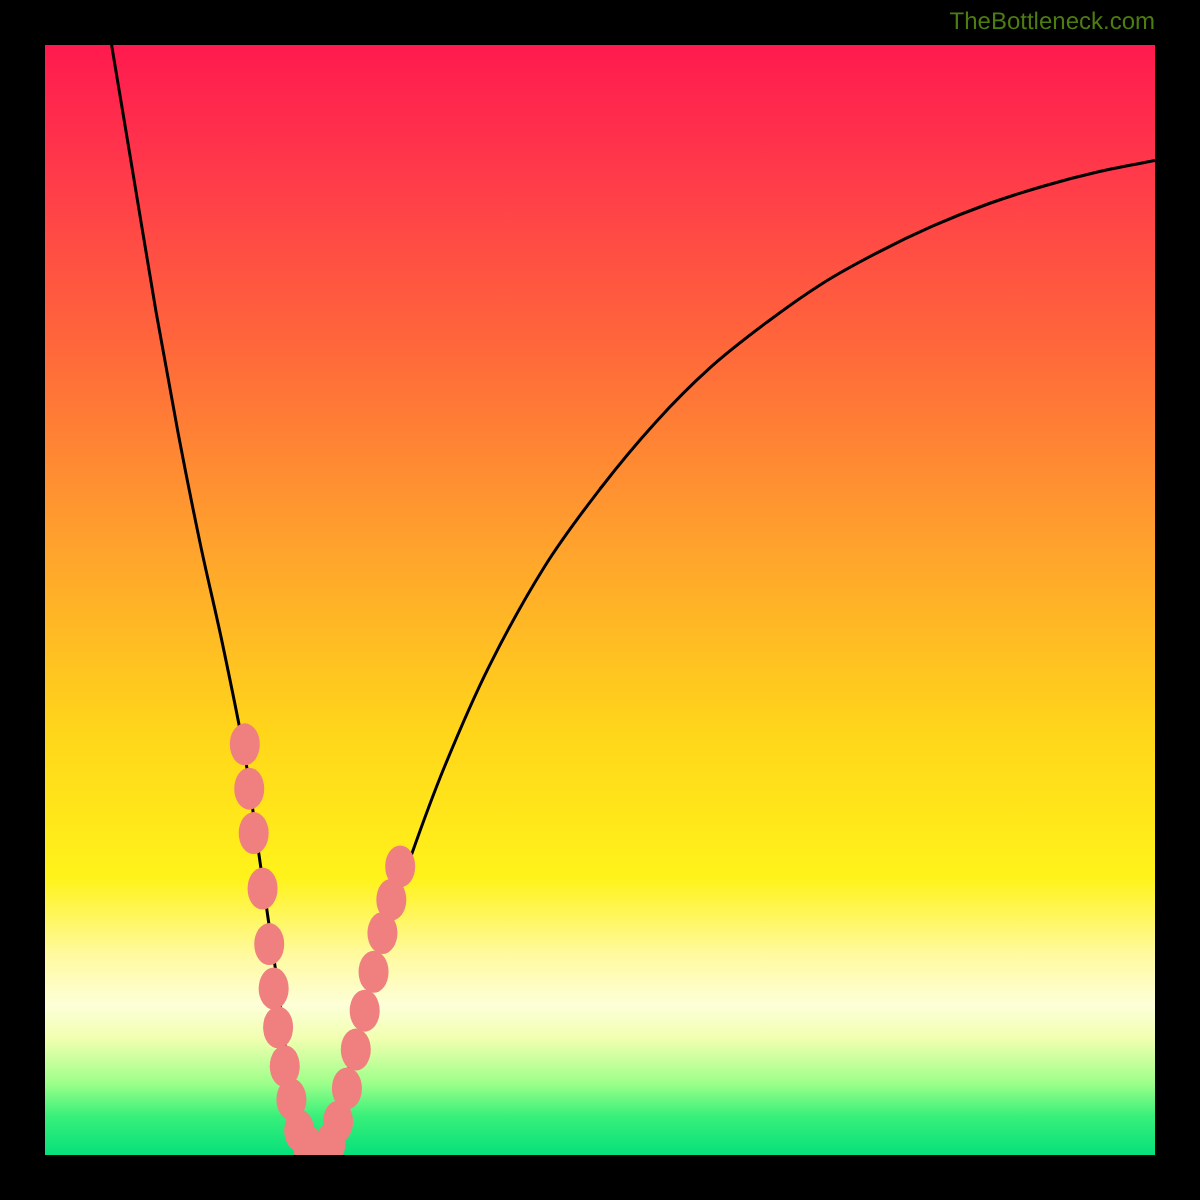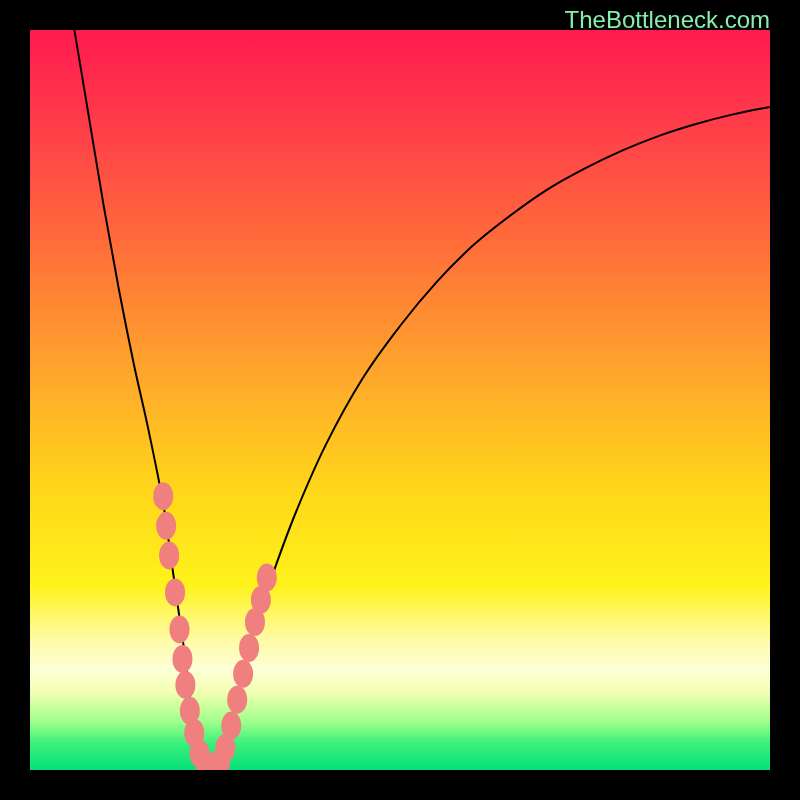--- a/index.html
+++ b/index.html
@@ -37,22 +37,22 @@
     left: 0;
     top: 0;
     width: 100%;
     height: 100%;
     overflow: visible;
   }
   .watermark {
     position: absolute;
     top: 6px;
     right: 30px;
-    color: #86efac;
-    font-size: 24px;
+    color: #4d7c0f;
+    font-size: 16px;
     text-align: right;
     white-space: nowrap;
     user-select: none;
   }
 </style>
 </head>
 <body>
 
 <div class="stage">
 

